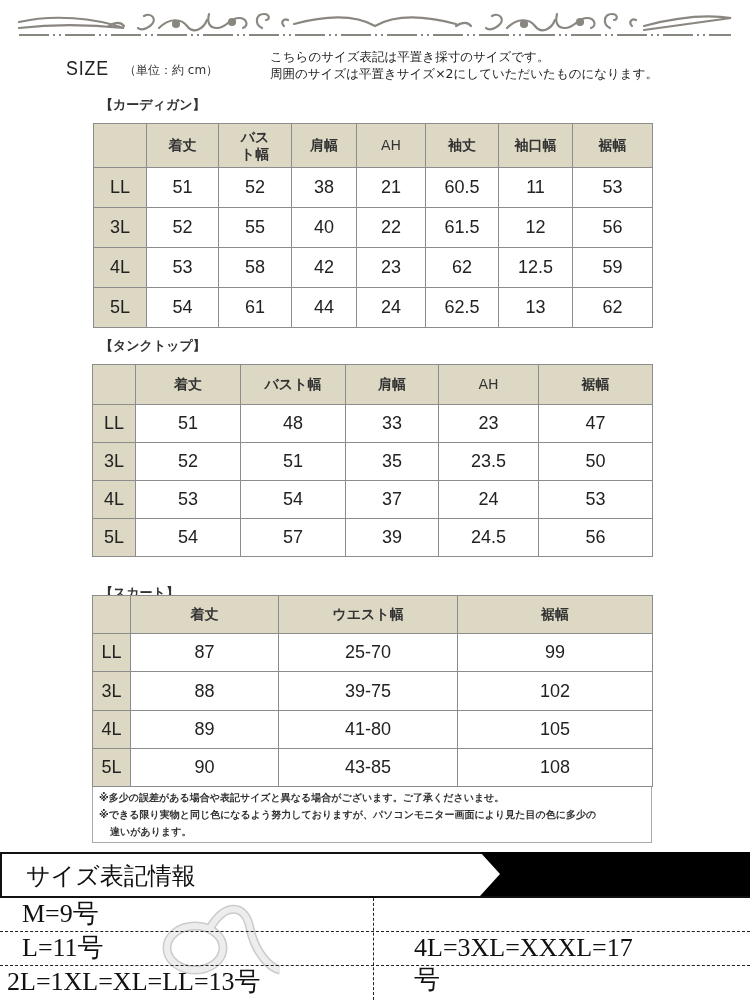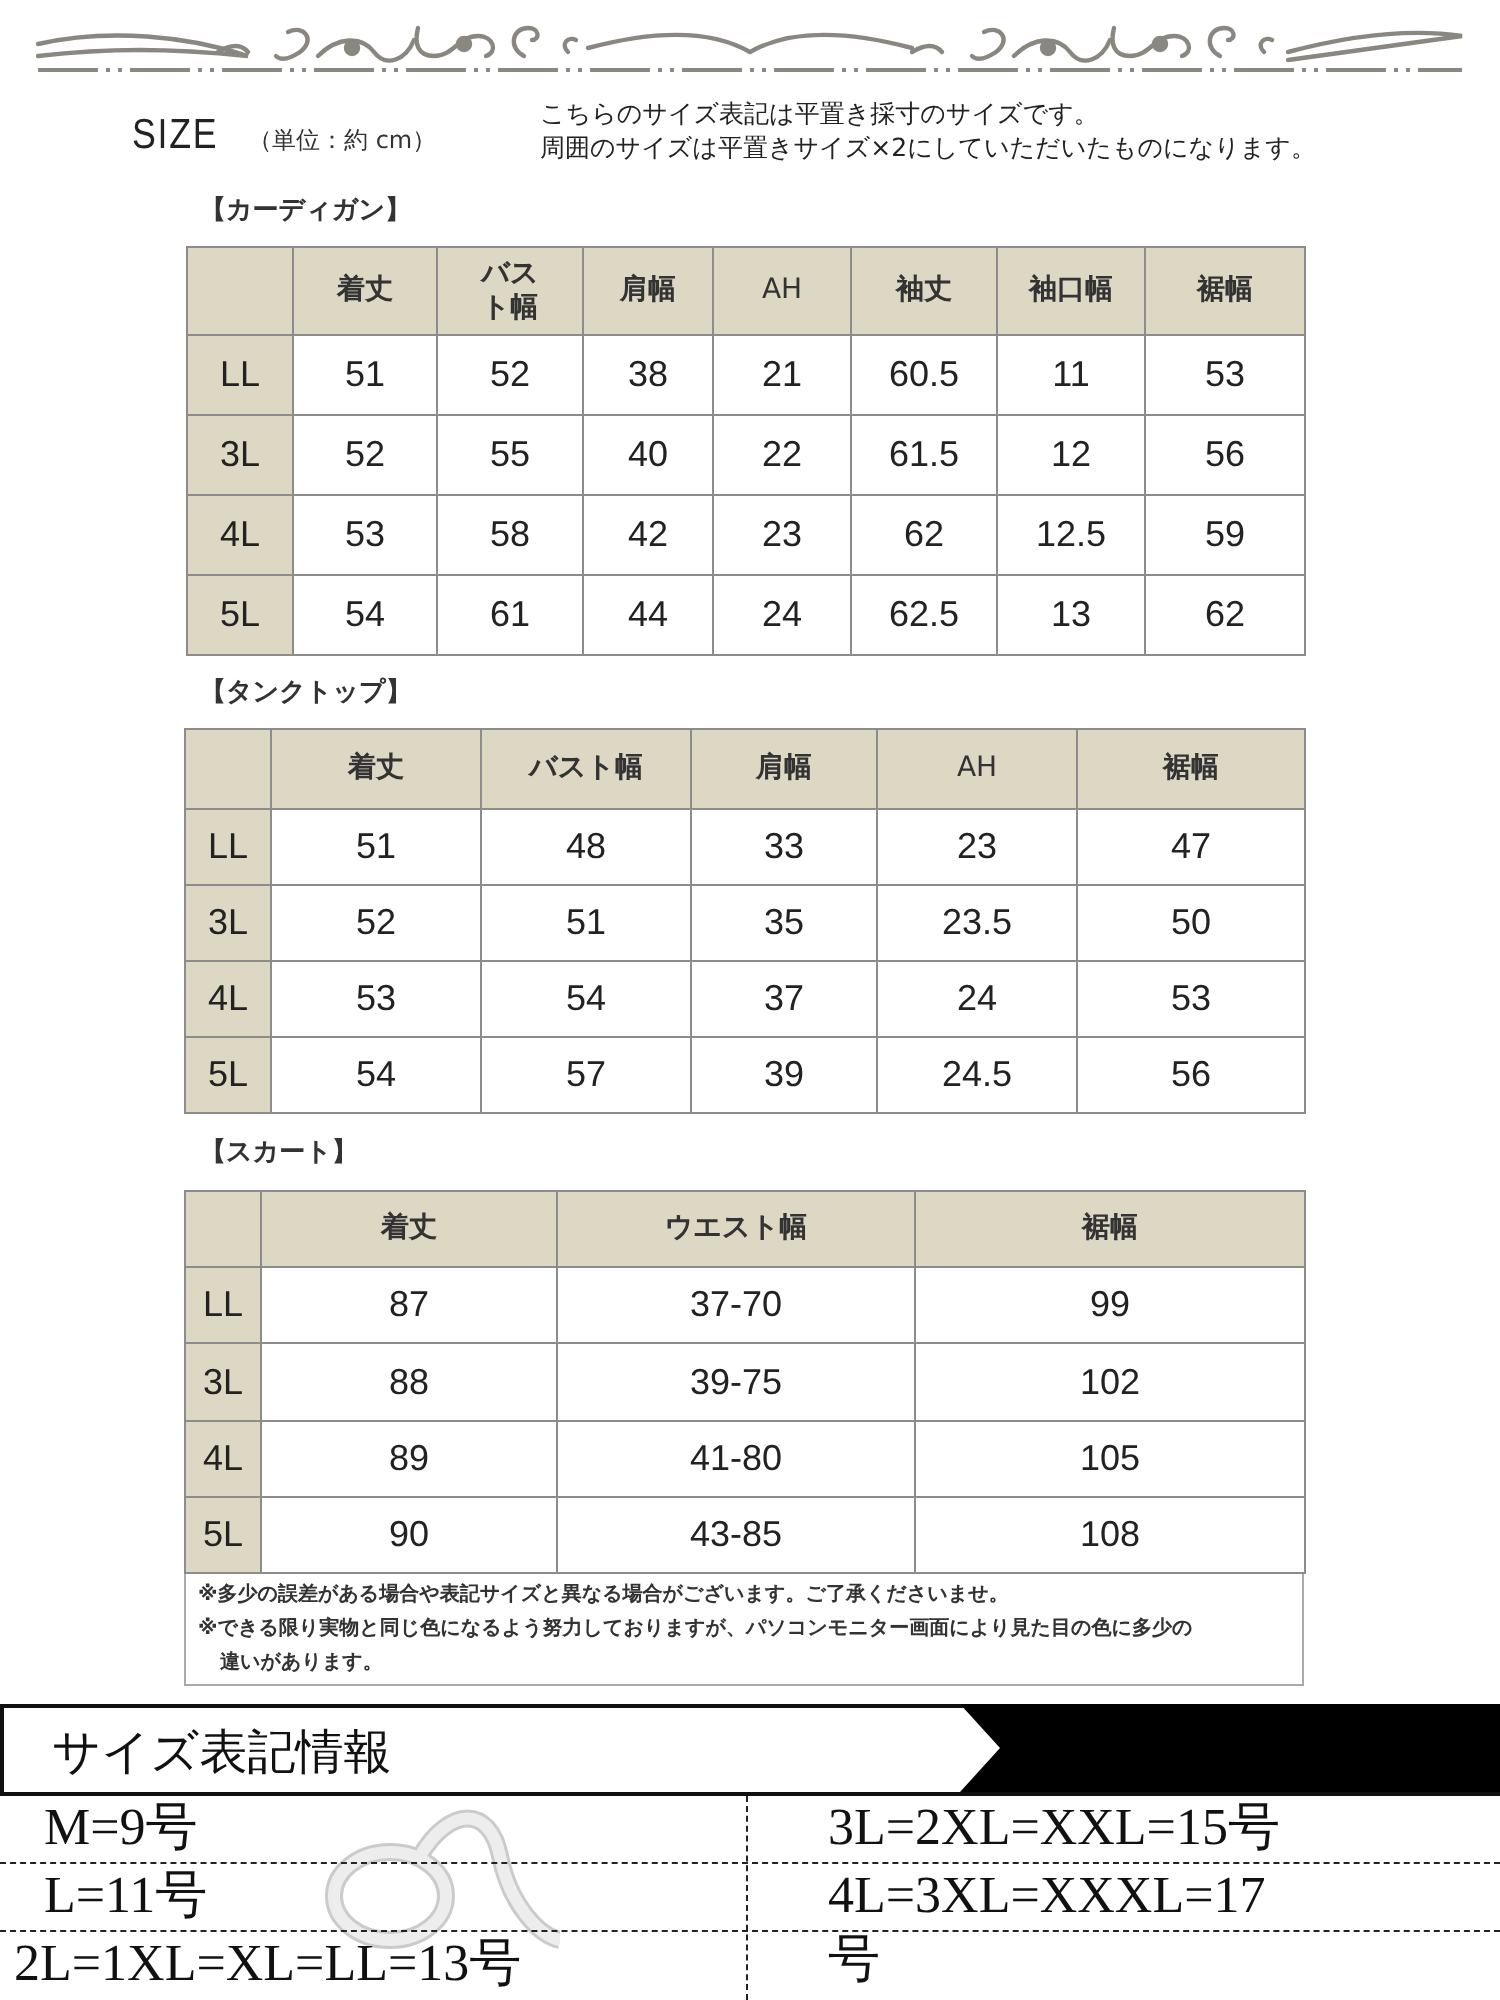--- a/index.html
+++ b/index.html
@@ -179,39 +179,39 @@
     <td class="rl">5L</td>
     <td>54</td>
     <td>57</td>
     <td>39</td>
     <td>24.5</td>
     <td>56</td>
   </tr>
 </tbody>
   </table>
 
-<div class="section-label" style="left:100px;top:567px;">【スカート】</div>
+<div class="section-label" style="left:100px;top:584px;">【スカート】</div>
 <table class="sz" style="left:92px;top:595px;width:560px;">
   <colgroup>
       <col style="width:38px">
       <col style="width:148px">
       <col style="width:179px">
       <col style="width:195px">
     </colgroup>
   <tbody>
       <tr class="hd" style="height:38px">
     <td></td>
     <td>着丈</td>
     <td>ウエスト幅</td>
     <td>裾幅</td>
   </tr>
   <tr style="height:38px">
     <td class="rl">LL</td>
     <td>87</td>
-    <td>37-70</td>
+    <td>25-70</td>
     <td>99</td>
   </tr>
   <tr style="height:39px">
     <td class="rl">3L</td>
     <td>88</td>
     <td>39-75</td>
     <td>102</td>
   </tr>
   <tr style="height:38px">
     <td class="rl">4L</td>
@@ -249,16 +249,15 @@
         <ellipse cx="45" cy="50" rx="28" ry="22"></ellipse>
         <path d="M60 30 C75 5, 95 5, 100 30 C105 55, 120 70, 130 72"></path>
       </g>
     </svg>
     <div class="hdash" style="top:33px"></div>
     <div class="hdash" style="top:67px"></div>
     <div class="vdash"></div>
     <div class="info-cell" style="left:22px;top:0">M=9号</div>
     <div class="info-cell" style="left:22px;top:34px">L=11号</div>
     <div class="info-cell" style="left:7px;top:68px">2L=1XL=XL=LL=13号</div>
-    <div class="info-cell" style="left:414px;top:0">3L=2XL=XXL=15号</div>
     <div class="info-cell" style="left:414px;top:34px">4L=3XL=XXXL=17号</div>
   </div>
 </div>
 
 </body></html>

